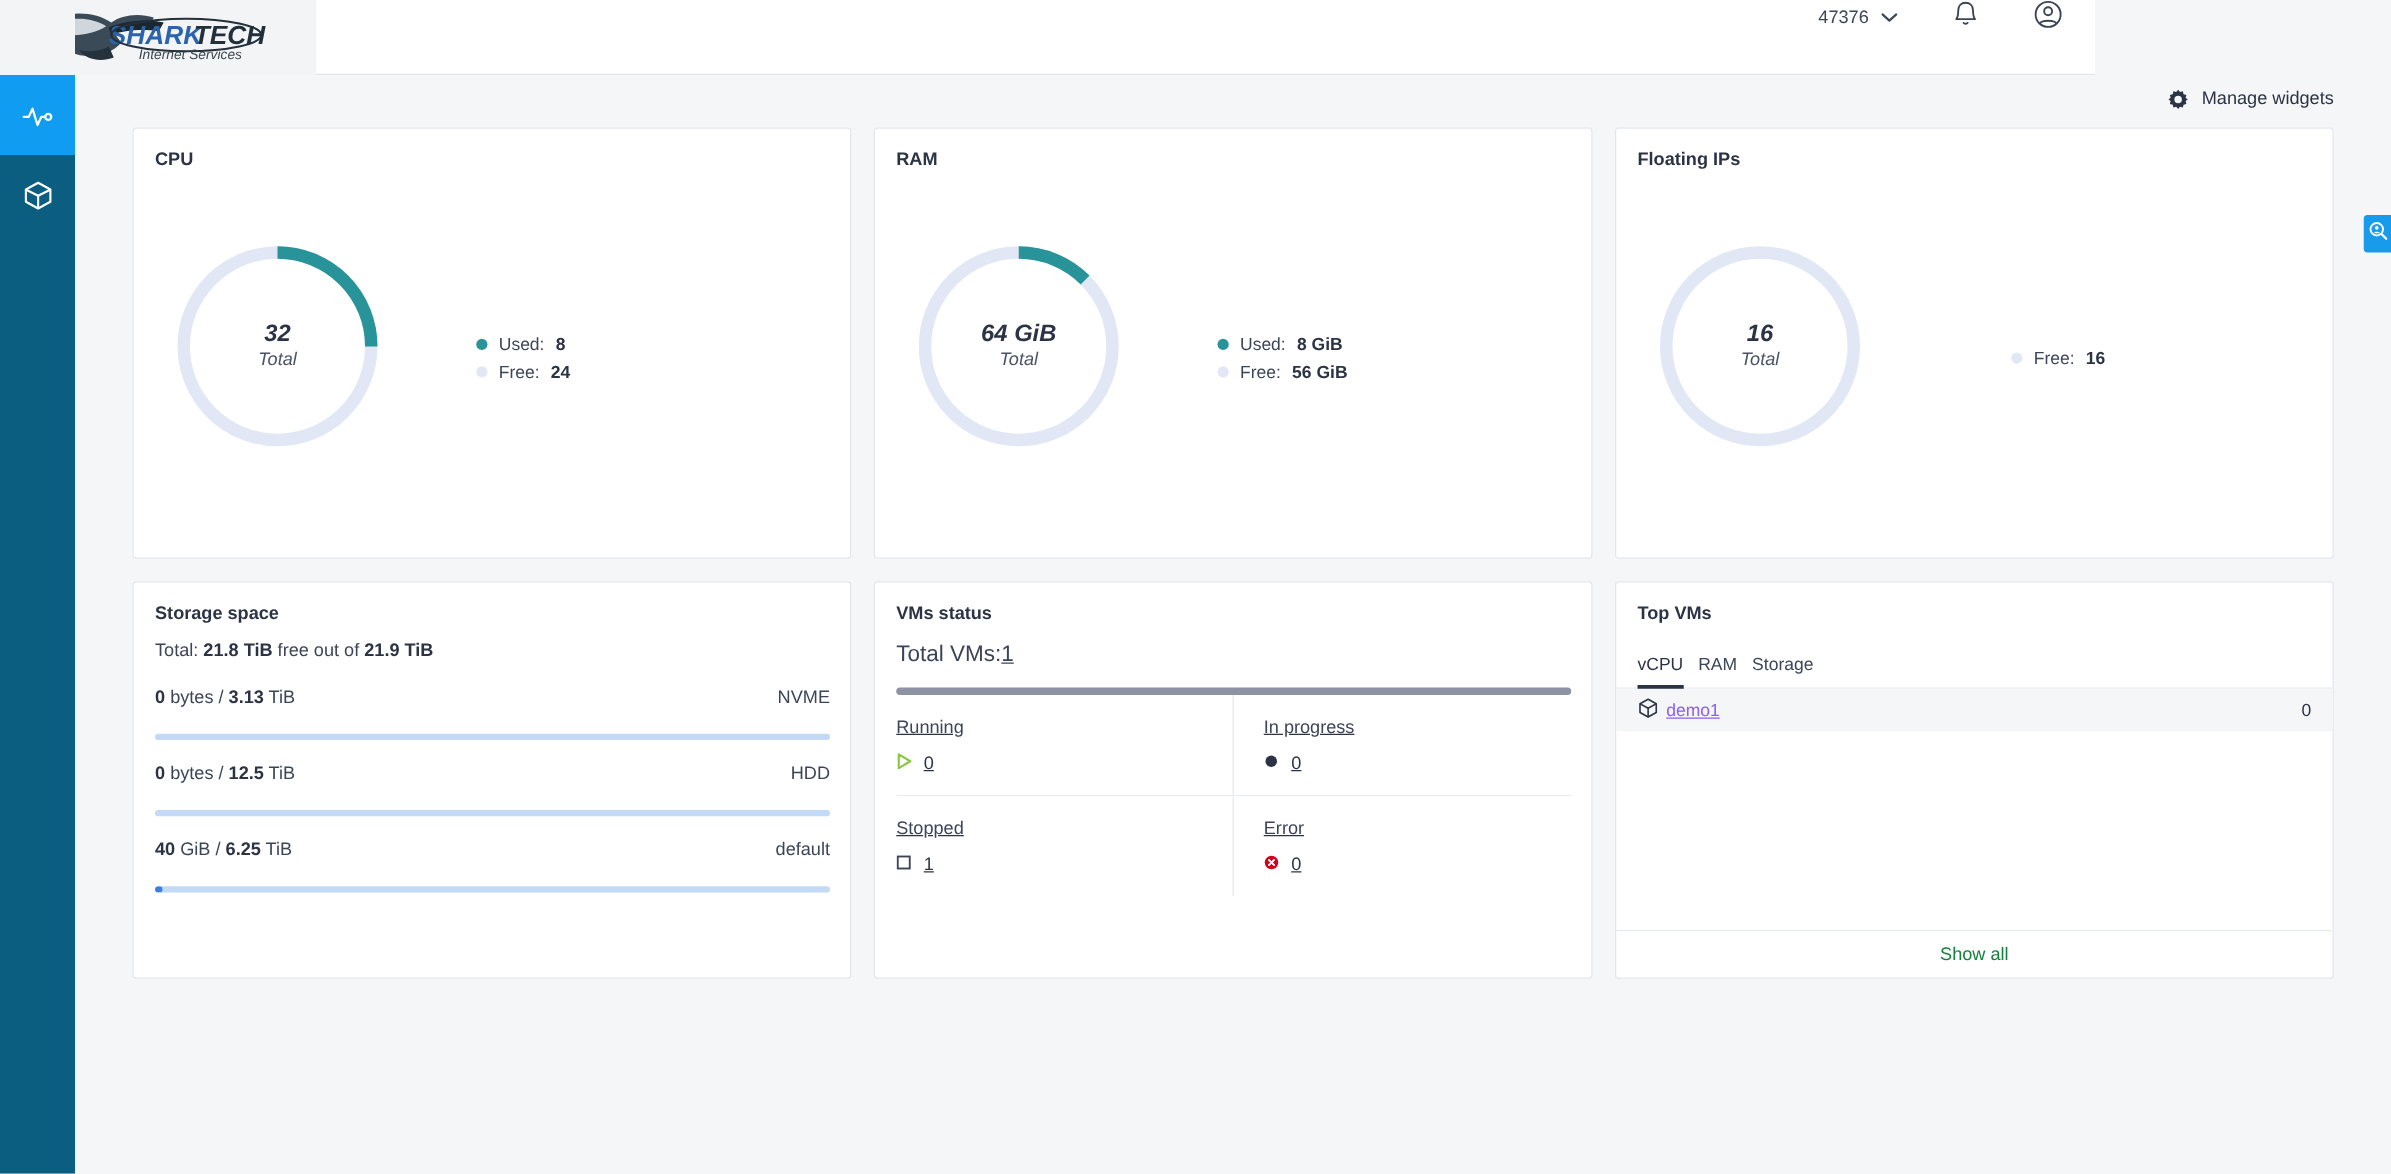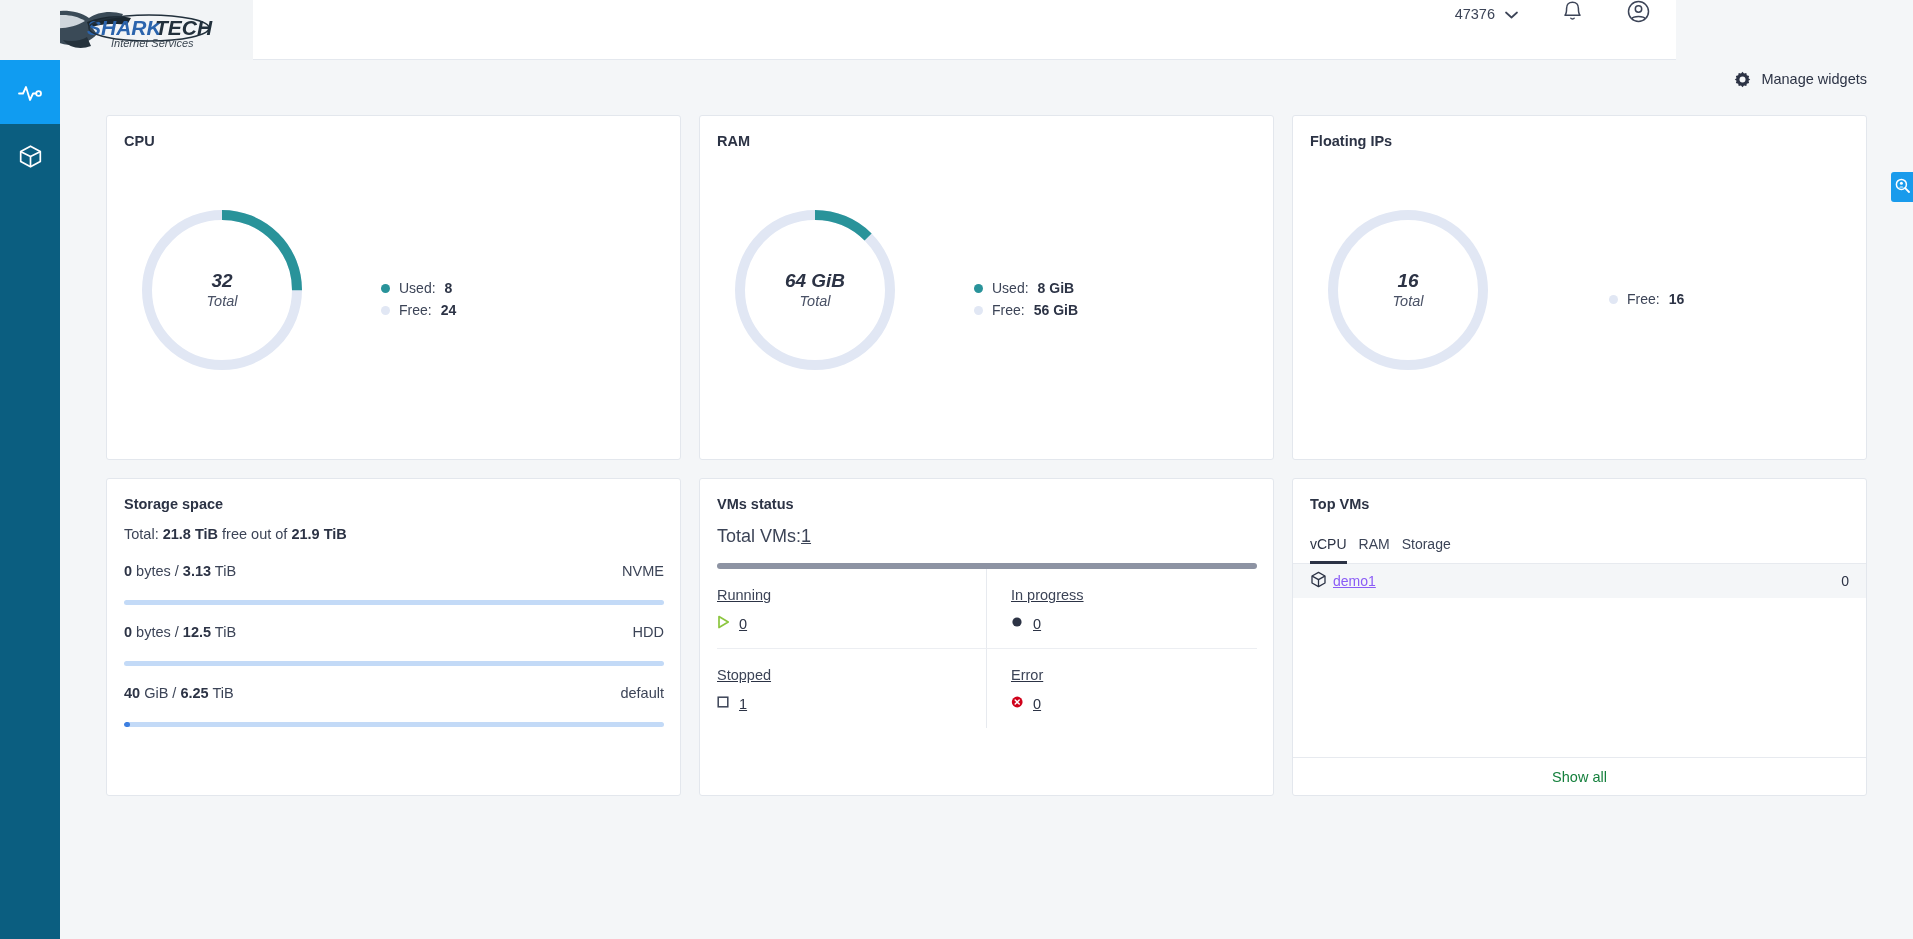--- a/index.html
+++ b/index.html
@@ -83,21 +83,21 @@
     grid-template-columns: 1fr 1fr 1fr;
     gap: 18px;
     padding: 0 22px 0 22px;
   }
   .card {
     background: #fff;
     border: 1px solid #e3e7ed;
     border-radius: 3px;
     position: relative;
   }
-  .card.top-row { height: 345px; margin-top: 13px; }
+  .card.top-row { height: 345px; }
   .card.bottom-row { height: 318px; }
   .card-title {
     font-size: 14.5px; font-weight: bold; color: #2c3345;
     padding: 17px 0 0 17px;
   }
 
   
   .donut-wrap {
     display: flex; align-items: center;
     height: 300px; padding-left: 8px;

